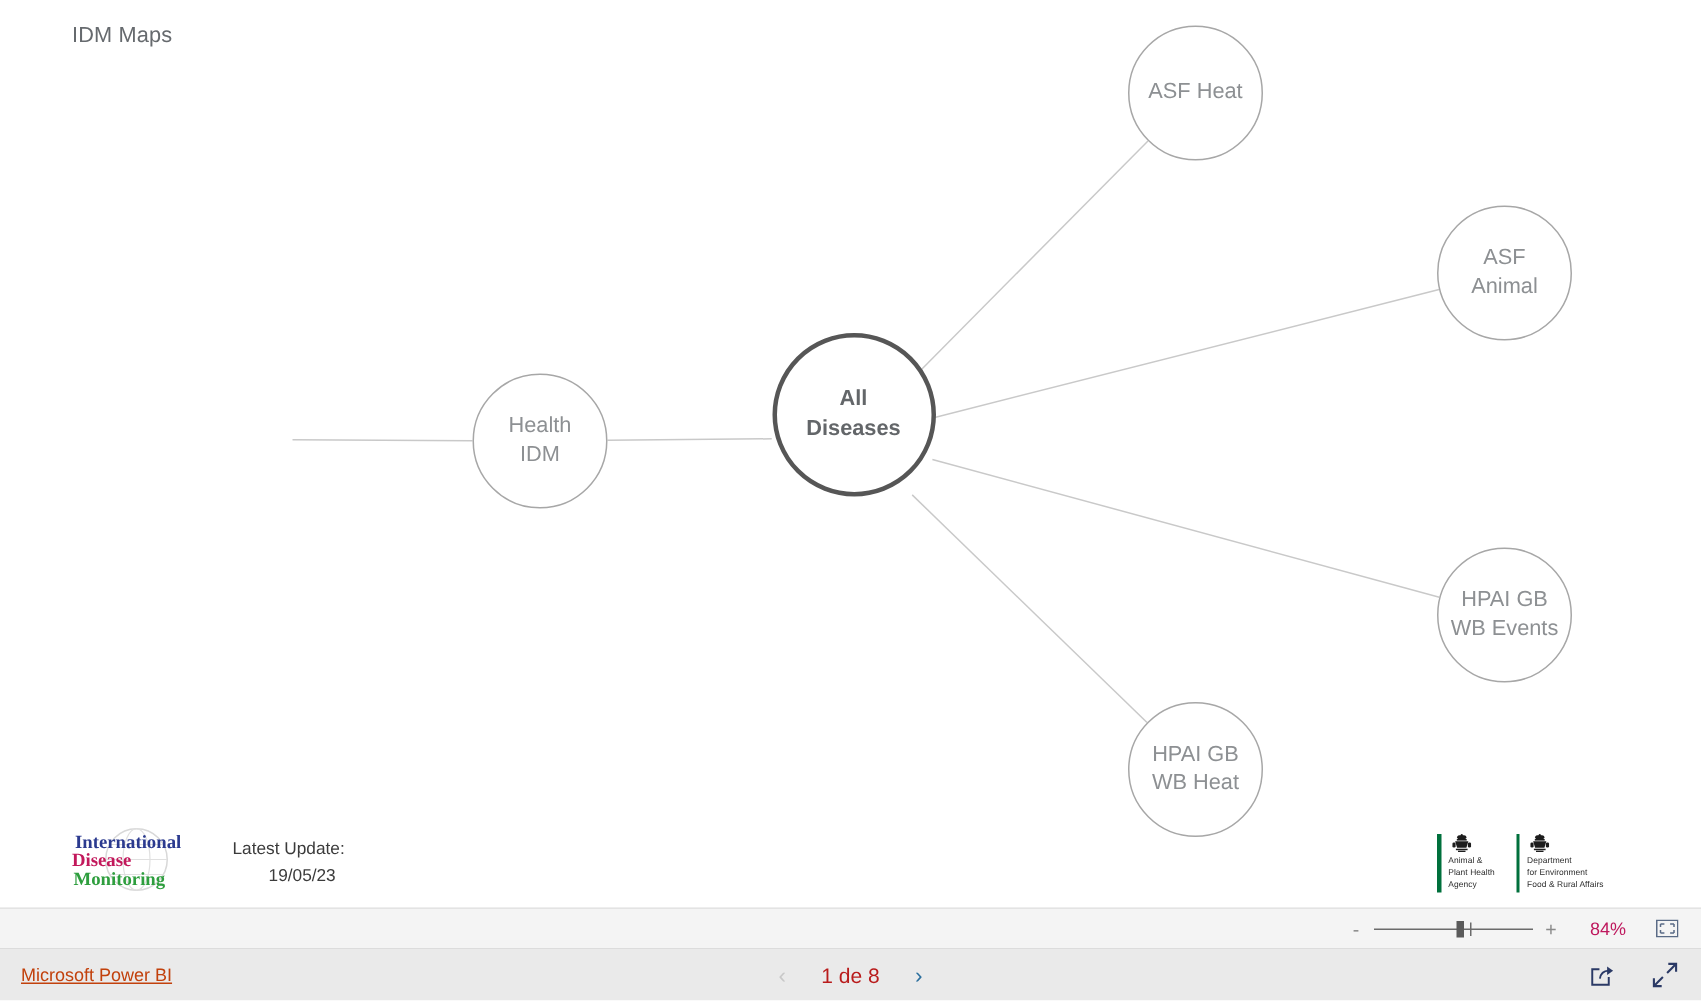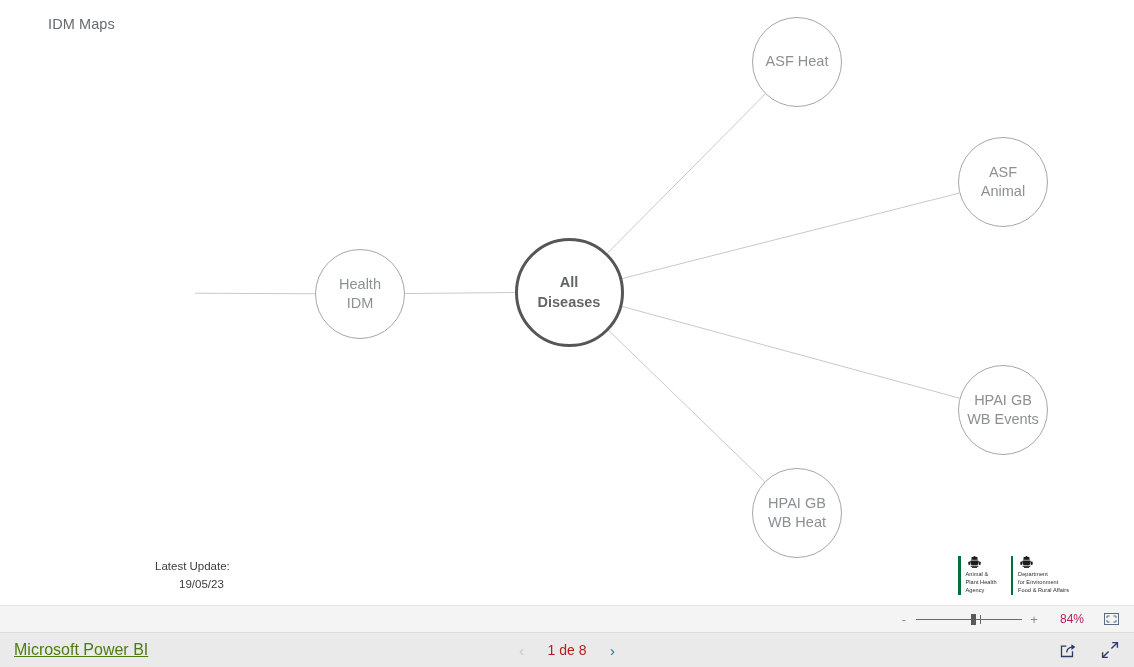--- a/index.html
+++ b/index.html
@@ -177,22 +177,22 @@
     position: absolute;
     left: 0; top: 633px;
     width: 1134px; height: 34px;
     background: #eaeaea;
     display: flex;
     align-items: center;
   }
   #pbi-link {
     position: absolute;
     left: 14px;
-    font-size: 16px;
-    color: #4d7c0f;
+    font-size: 12px;
+    color: #c2410c;
     cursor: pointer;
     white-space: nowrap;
   }
   #pager {
     position: absolute;
     left: 0; right: 0;
     display: flex;
     align-items: center;
     justify-content: center;
     gap: 18px;
@@ -239,41 +239,53 @@
           <line x1="607.368668511083" y1="253.2947642212759" x2="765.3194480183718" y2="93.9584515604144" stroke="#c9c9c9" stroke-width="1"></line>
           <line x1="621.8295245034147" y1="278.6100283516691" x2="959.3792916944283" y2="193.05593989311726" stroke="#c9c9c9" stroke-width="1"></line>
           <line x1="621.5907978264012" y1="306.2988805150123" x2="959.5764054644394" y2="398.1935848958614" stroke="#c9c9c9" stroke-width="1"></line>
           <line x1="608.1333686326712" y1="329.9319055606156" x2="764.688044248253" y2="481.6800779774734" stroke="#c9c9c9" stroke-width="1"></line>
         </svg>
 
         <div class="node" style="left: 315px; top: 249px; width: 90px; height: 90px;">
           <span class="lbl">Health
 IDM</span>
         </div>
-        <div class="node hub" style="left: 514.5px; top: 238px; width: 109px; height: 109px;">
+        <div class="node hub" style="left: 514.5px; top: 222px; width: 109px; height: 109px;">
           <span class="lbl">All
 Diseases</span>
         </div>
         <div class="node" style="left: 752px; top: 17px; width: 90px; height: 90px;">
           <span class="lbl">ASF Heat</span>
         </div>
         <div class="node" style="left: 958px; top: 137px; width: 90px; height: 90px;">
           <span class="lbl">ASF
 Animal</span>
         </div>
         <div class="node" style="left: 958px; top: 365px; width: 90px; height: 90px;">
           <span class="lbl">HPAI GB
 WB Events</span>
         </div>
         <div class="node" style="left: 752px; top: 468px; width: 90px; height: 90px;">
           <span class="lbl">HPAI GB
 WB Heat</span>
         </div>
       </div>
 
+    <div id="idm-logo">
+      <svg viewBox="0 0 86 44" width="86" height="44">
+        <circle cx="43" cy="22" r="20.5" fill="#ffffff" stroke="#d8d8d8" stroke-width="1"></circle>
+        <ellipse cx="43" cy="22" rx="9" ry="20.5" fill="none" stroke="#e0e0e0" stroke-width="0.8"></ellipse>
+        <line x1="22.5" y1="22" x2="63.5" y2="22" stroke="#e0e0e0" stroke-width="0.8"></line>
+        <line x1="25" y1="12" x2="61" y2="12" stroke="#e0e0e0" stroke-width="0.8"></line>
+        <line x1="25" y1="32" x2="61" y2="32" stroke="#e0e0e0" stroke-width="0.8"></line>
+        <text id="idm-l1" x="2" y="14" font-family="'Liberation Serif', serif" font-size="12.5" font-weight="bold" fill="#2b3a8f">International</text>
+        <text id="idm-l2" x="0" y="26" font-family="'Liberation Serif', serif" font-size="12.5" font-weight="bold" fill="#c2185b">Disease</text>
+        <text id="idm-l3" x="1" y="39" font-family="'Liberation Serif', serif" font-size="12.5" font-weight="bold" fill="#2e9e3e">Monitoring</text>
+      </svg>
+    </div>
 
     <div id="latest-update">
       <span class="lu-label">Latest Update:</span>
       <span class="lu-date">19/05/23</span>
     </div>
 
     <div id="gov-logos">
 
       <div class="gov-logo">
         <div class="gov-bar"></div>

